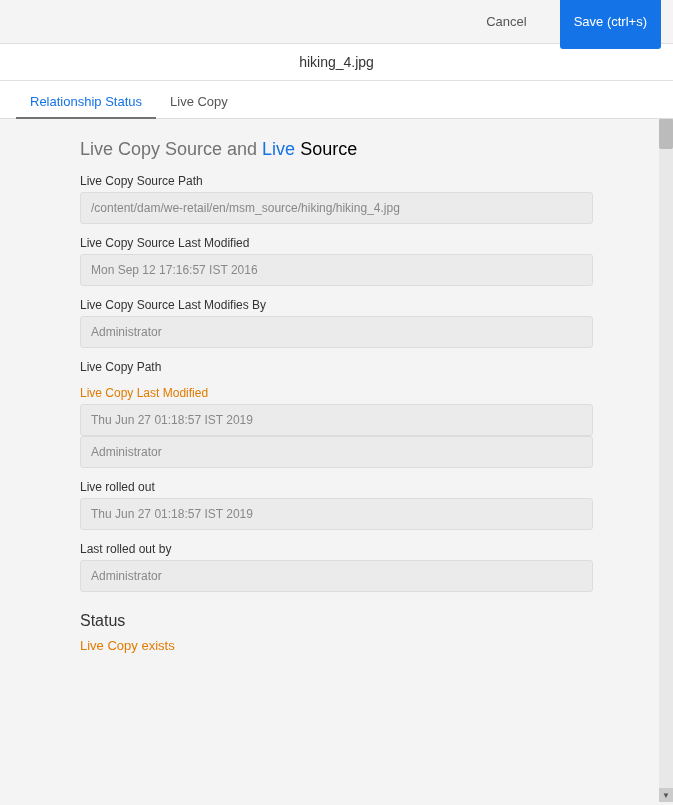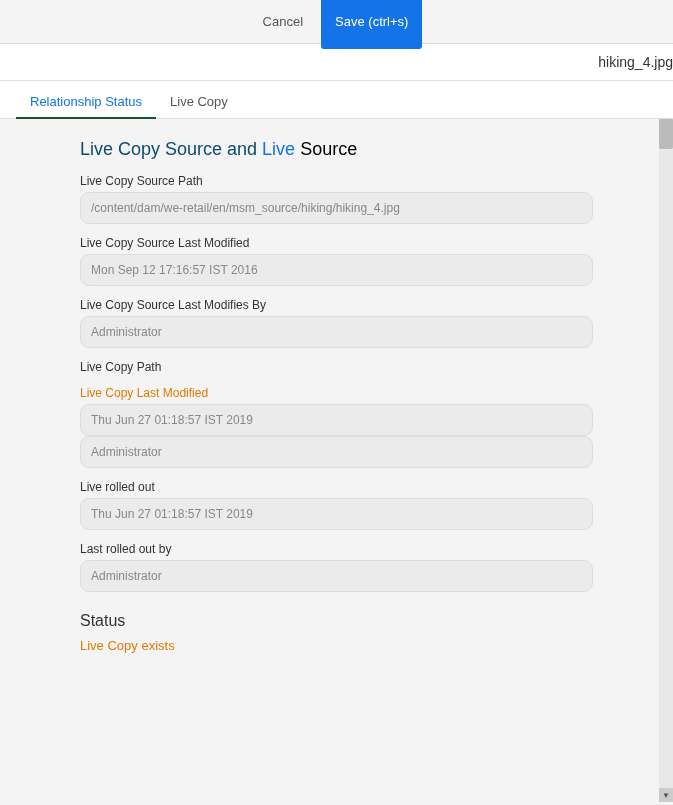--- a/index.html
+++ b/index.html
@@ -11,24 +11,25 @@
       height: 805px;
       overflow: hidden;
       position: relative;
     }
 
     
     .header-bar {
       background: #f4f4f4;
       display: flex;
       align-items: center;
-      justify-content: center;
+      justify-content: flex-end;
       padding: 8px 12px;
       border-bottom: 1px solid #ddd;
       height: 44px;
+      gap: 15px;
     }
     .header-bar .cancel-btn {
       background: transparent;
       border: none;
       color: #555;
       font-size: 13px;
       cursor: pointer;
       padding: 6px 12px;
       margin-right: 6px;
     }
@@ -38,21 +39,21 @@
       border: none;
       font-size: 13px;
       cursor: pointer;
       padding: 20px 14px;
       border-radius: 3px;
     }
 
     
     .file-title-bar {
       background: #fff;
-      text-align: right;
+      text-align: center;
       padding: 10px 0;
       font-size: 14px;
       color: #333;
       border-bottom: 1px solid #e0e0e0;
     }
 
     
     .tab-bar {
       background: #fff;
       display: flex;
@@ -64,53 +65,53 @@
     .tab-item {
       padding: 8px 14px;
       font-size: 13px;
       color: #555;
       cursor: pointer;
       border-bottom: 2px solid transparent;
       margin-bottom: -1px;
     }
     .tab-item.active {
       color: #1473e6;
-      border-bottom: 2px solid #14532d;
+      border-bottom: 2px solid #737373;
     }
 
     
     .main-content {
       background: #f4f4f4;
       padding: 20px 80px 20px 80px;
       height: calc(805px - 44px - 40px - 38px);
       overflow-y: auto;
       position: relative;
     }
 
     
     .section-title {
       font-size: 18px;
       margin-bottom: 14px;
     }
-    .section-title .orange { color: #0c4a6e; text-align: center; }
+    .section-title .orange { color: #737373; text-align: center; }
     .section-title .blue { color: #1473e6; }
 
     
     .field-label {
       font-size: 12px;
       color: #333;
       margin-bottom: 4px;
       margin-top: 12px;
     }
 
     
     .field-value {
       background: #ebebeb;
       border: 1px solid #ddd;
-      border-radius: 9px;
+      border-radius: 3px;
       padding: 8px 10px;
       color: #888;
       font-size: 12px;
       width: 100%;
     }
 
     
     .status-section {
       margin-top: 20px;
     }

